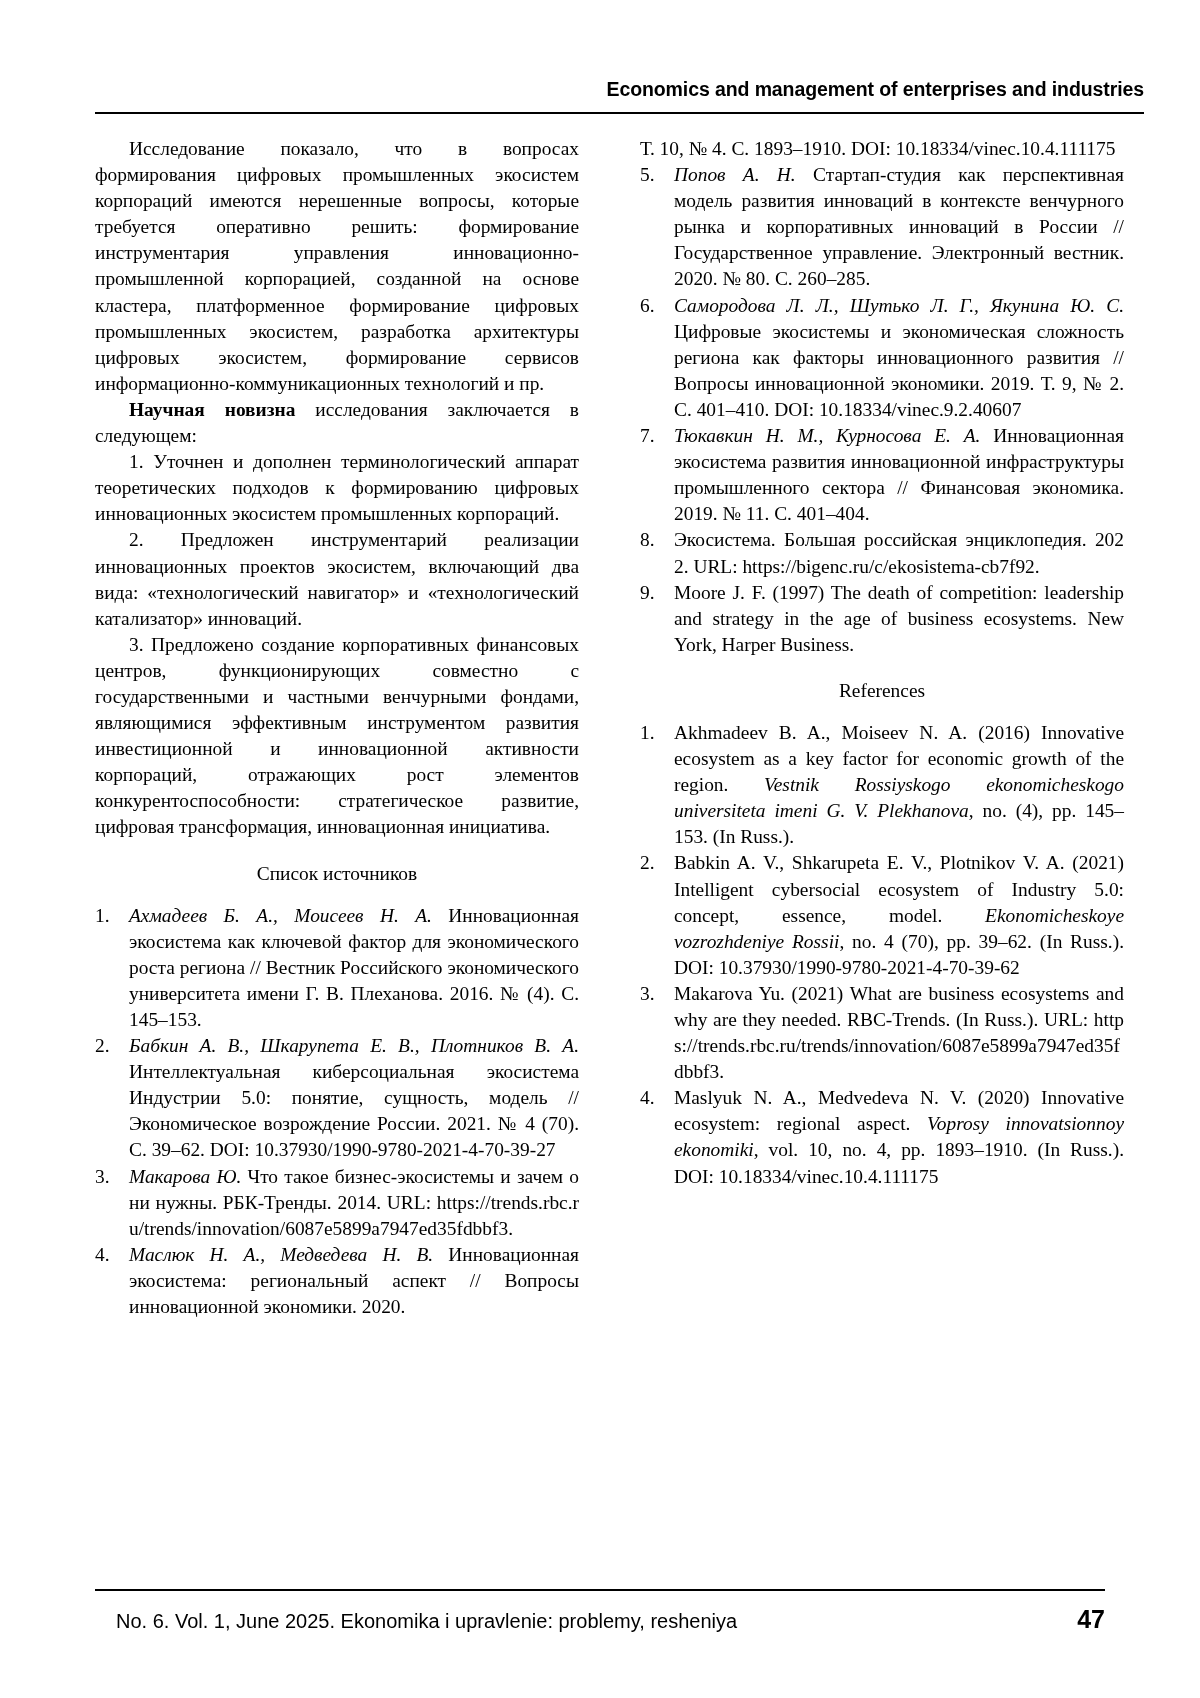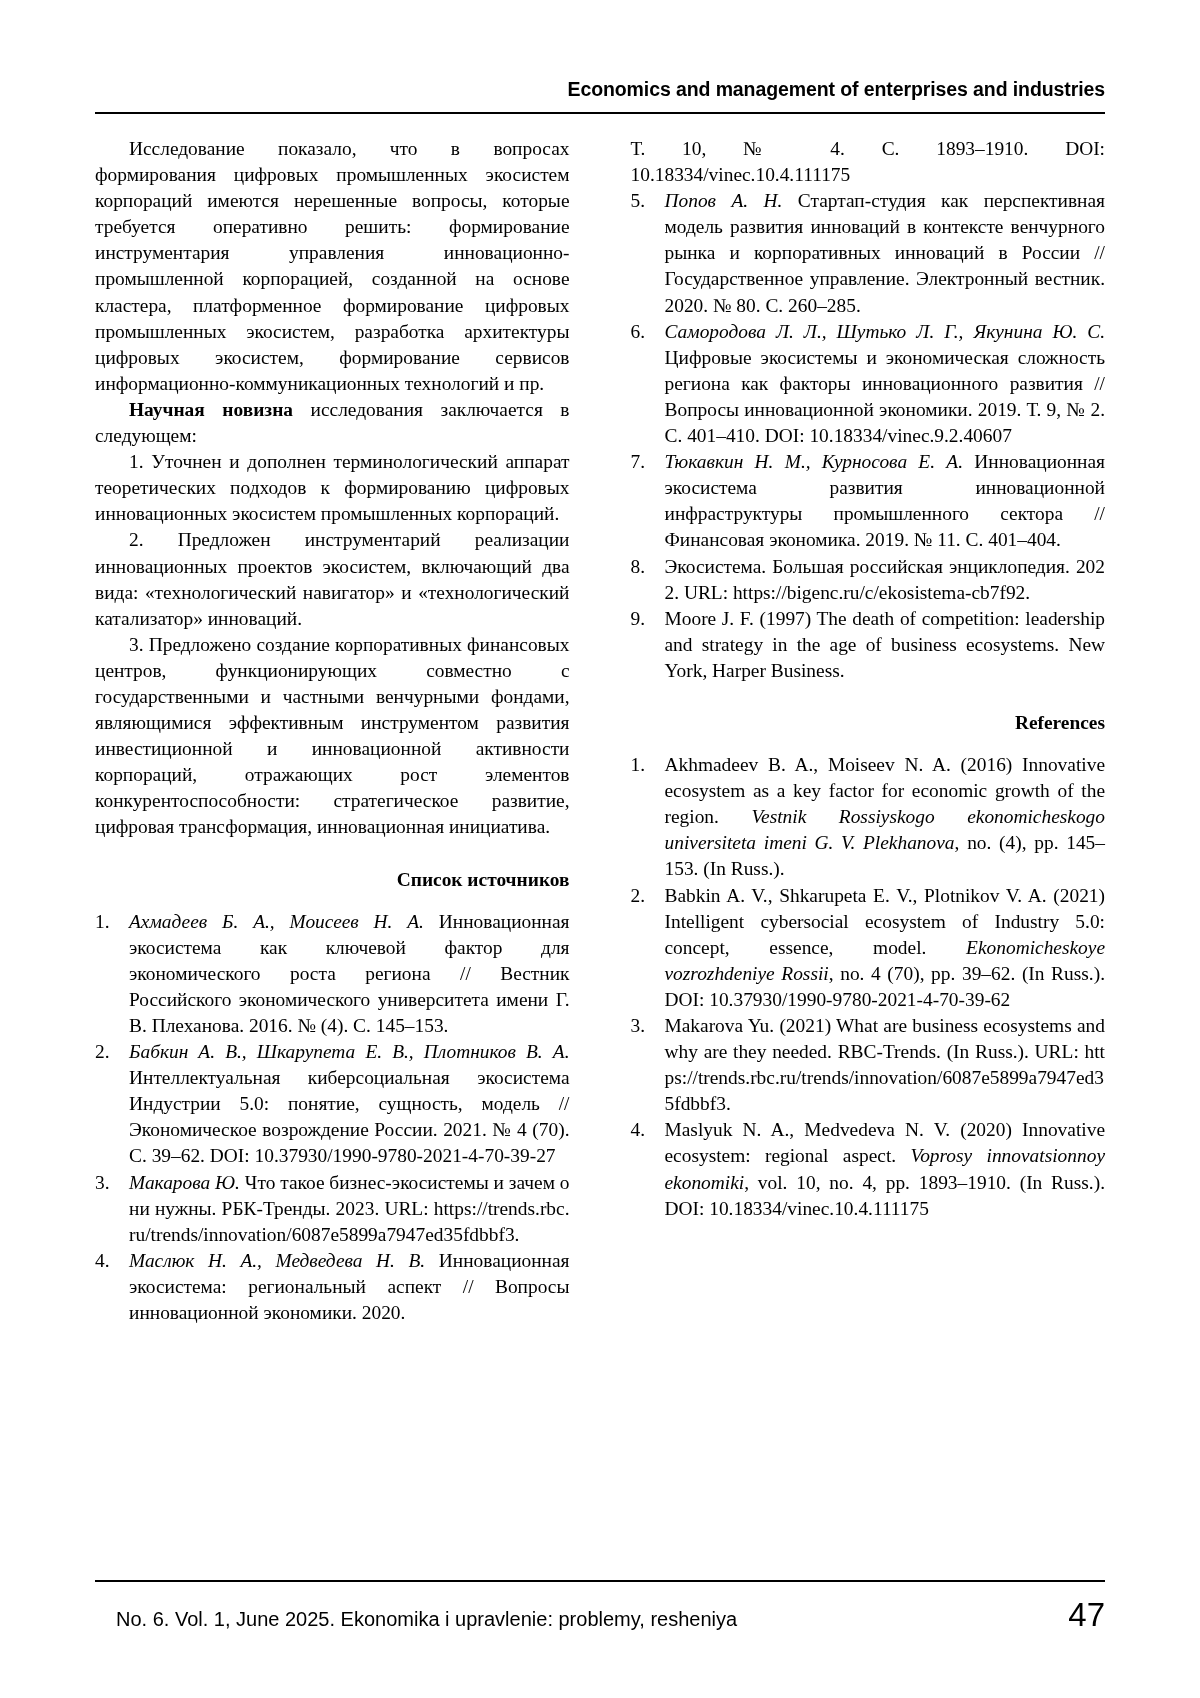--- a/index.html
+++ b/index.html
@@ -13,21 +13,21 @@
     font-family: "Liberation Serif", serif;
     color: #000000;
     position: relative;
   }
   .page {
     position: absolute;
     left: 0; top: 0;
     width: 1200px;
     height: 1698px;
     box-sizing: border-box;
-    padding: 78px 95px 60px 95px;
+    padding: 78px 56px 60px 95px;
   }
   .running-head {
     font-family: "Liberation Sans", sans-serif;
     font-weight: bold;
     font-size: 19.5px;
     text-align: right;
     letter-spacing: -0.1px;
     padding-bottom: 11px;
   }
   .rule-top {
@@ -53,23 +53,23 @@
   .ind {
     text-indent: 34px;
   }
   .bold {
     font-weight: bold;
   }
   .ital {
     font-style: italic;
   }
   .section-title {
-    font-weight: bold;
-    text-align: right;
-    margin-top: 26px;
+    font-weight: normal;
+    text-align: center;
+    margin-top: 20px;
     margin-bottom: 16px;
     font-size: 19.4px;
   }
   .refs {
     list-style: none;
     margin: 0;
     padding: 0;
   }
   .refs li {
     display: flex;
@@ -98,22 +98,22 @@
   .footer-row {
     display: flex;
     align-items: baseline;
     justify-content: space-between;
     font-family: "Liberation Sans", sans-serif;
     font-size: 20px;
     margin-left: 21px;
   }
   .page-num {
     font-family: "Liberation Sans", sans-serif;
-    font-size: 33px;
-    font-weight: normal;
+    font-size: 25px;
+    font-weight: bold;
   }
   .nbsp-url {
     word-break: break-all;
   }
 </style>
 </head>
 <body>
 
 <div class="page">
 
@@ -138,21 +138,21 @@
         <li>
           <span class="num">1.</span>
           <span class="body"><span class="ital">Ахмадеев Б. А., Моисеев Н. А.</span><span> Инновационная экосистема как ключевой фактор для экономического роста региона // Вестник Российского экономического университета имени Г. В. Плеханова. 2016. № (4). С. 145–153.</span></span>
         </li>
         <li>
           <span class="num">2.</span>
           <span class="body"><span class="ital">Бабкин А. В., Шкарупета Е. В., Плотников В. А.</span><span> Интеллектуальная киберсоциальная экосистема Индустрии 5.0: понятие, сущность, модель // Экономическое возрождение России. 2021. № 4 (70). С. 39–62. DOI: 10.37930/1990-9780-2021-4-70-39-27</span></span>
         </li>
         <li>
           <span class="num">3.</span>
-          <span class="body nbsp-url"><span class="ital">Макарова Ю.</span><span> Что такое бизнес-экосистемы и зачем они нужны. РБК-Тренды. 2023. URL: https://trends.rbc.ru/trends/innovation/6087e5899a7947ed35fdbbf3.</span></span>
+          <span class="body nbsp-url"><span class="ital">Макарова Ю.</span><span> Что такое бизнес-экосистемы и зачем они нужны. РБК-Тренды. 2014. URL: https://trends.rbc.ru/trends/innovation/6087e5899a7947ed35fdbbf3.</span></span>
         </li>
         <li>
           <span class="num">4.</span>
           <span class="body"><span class="ital">Маслюк Н. А., Медведева Н. В.</span><span> Инновационная экосистема: региональный аспект // Вопросы инновационной экономики. 2020.</span></span>
         </li>
       </ol>
     </div>
 
     <div class="col">
 

